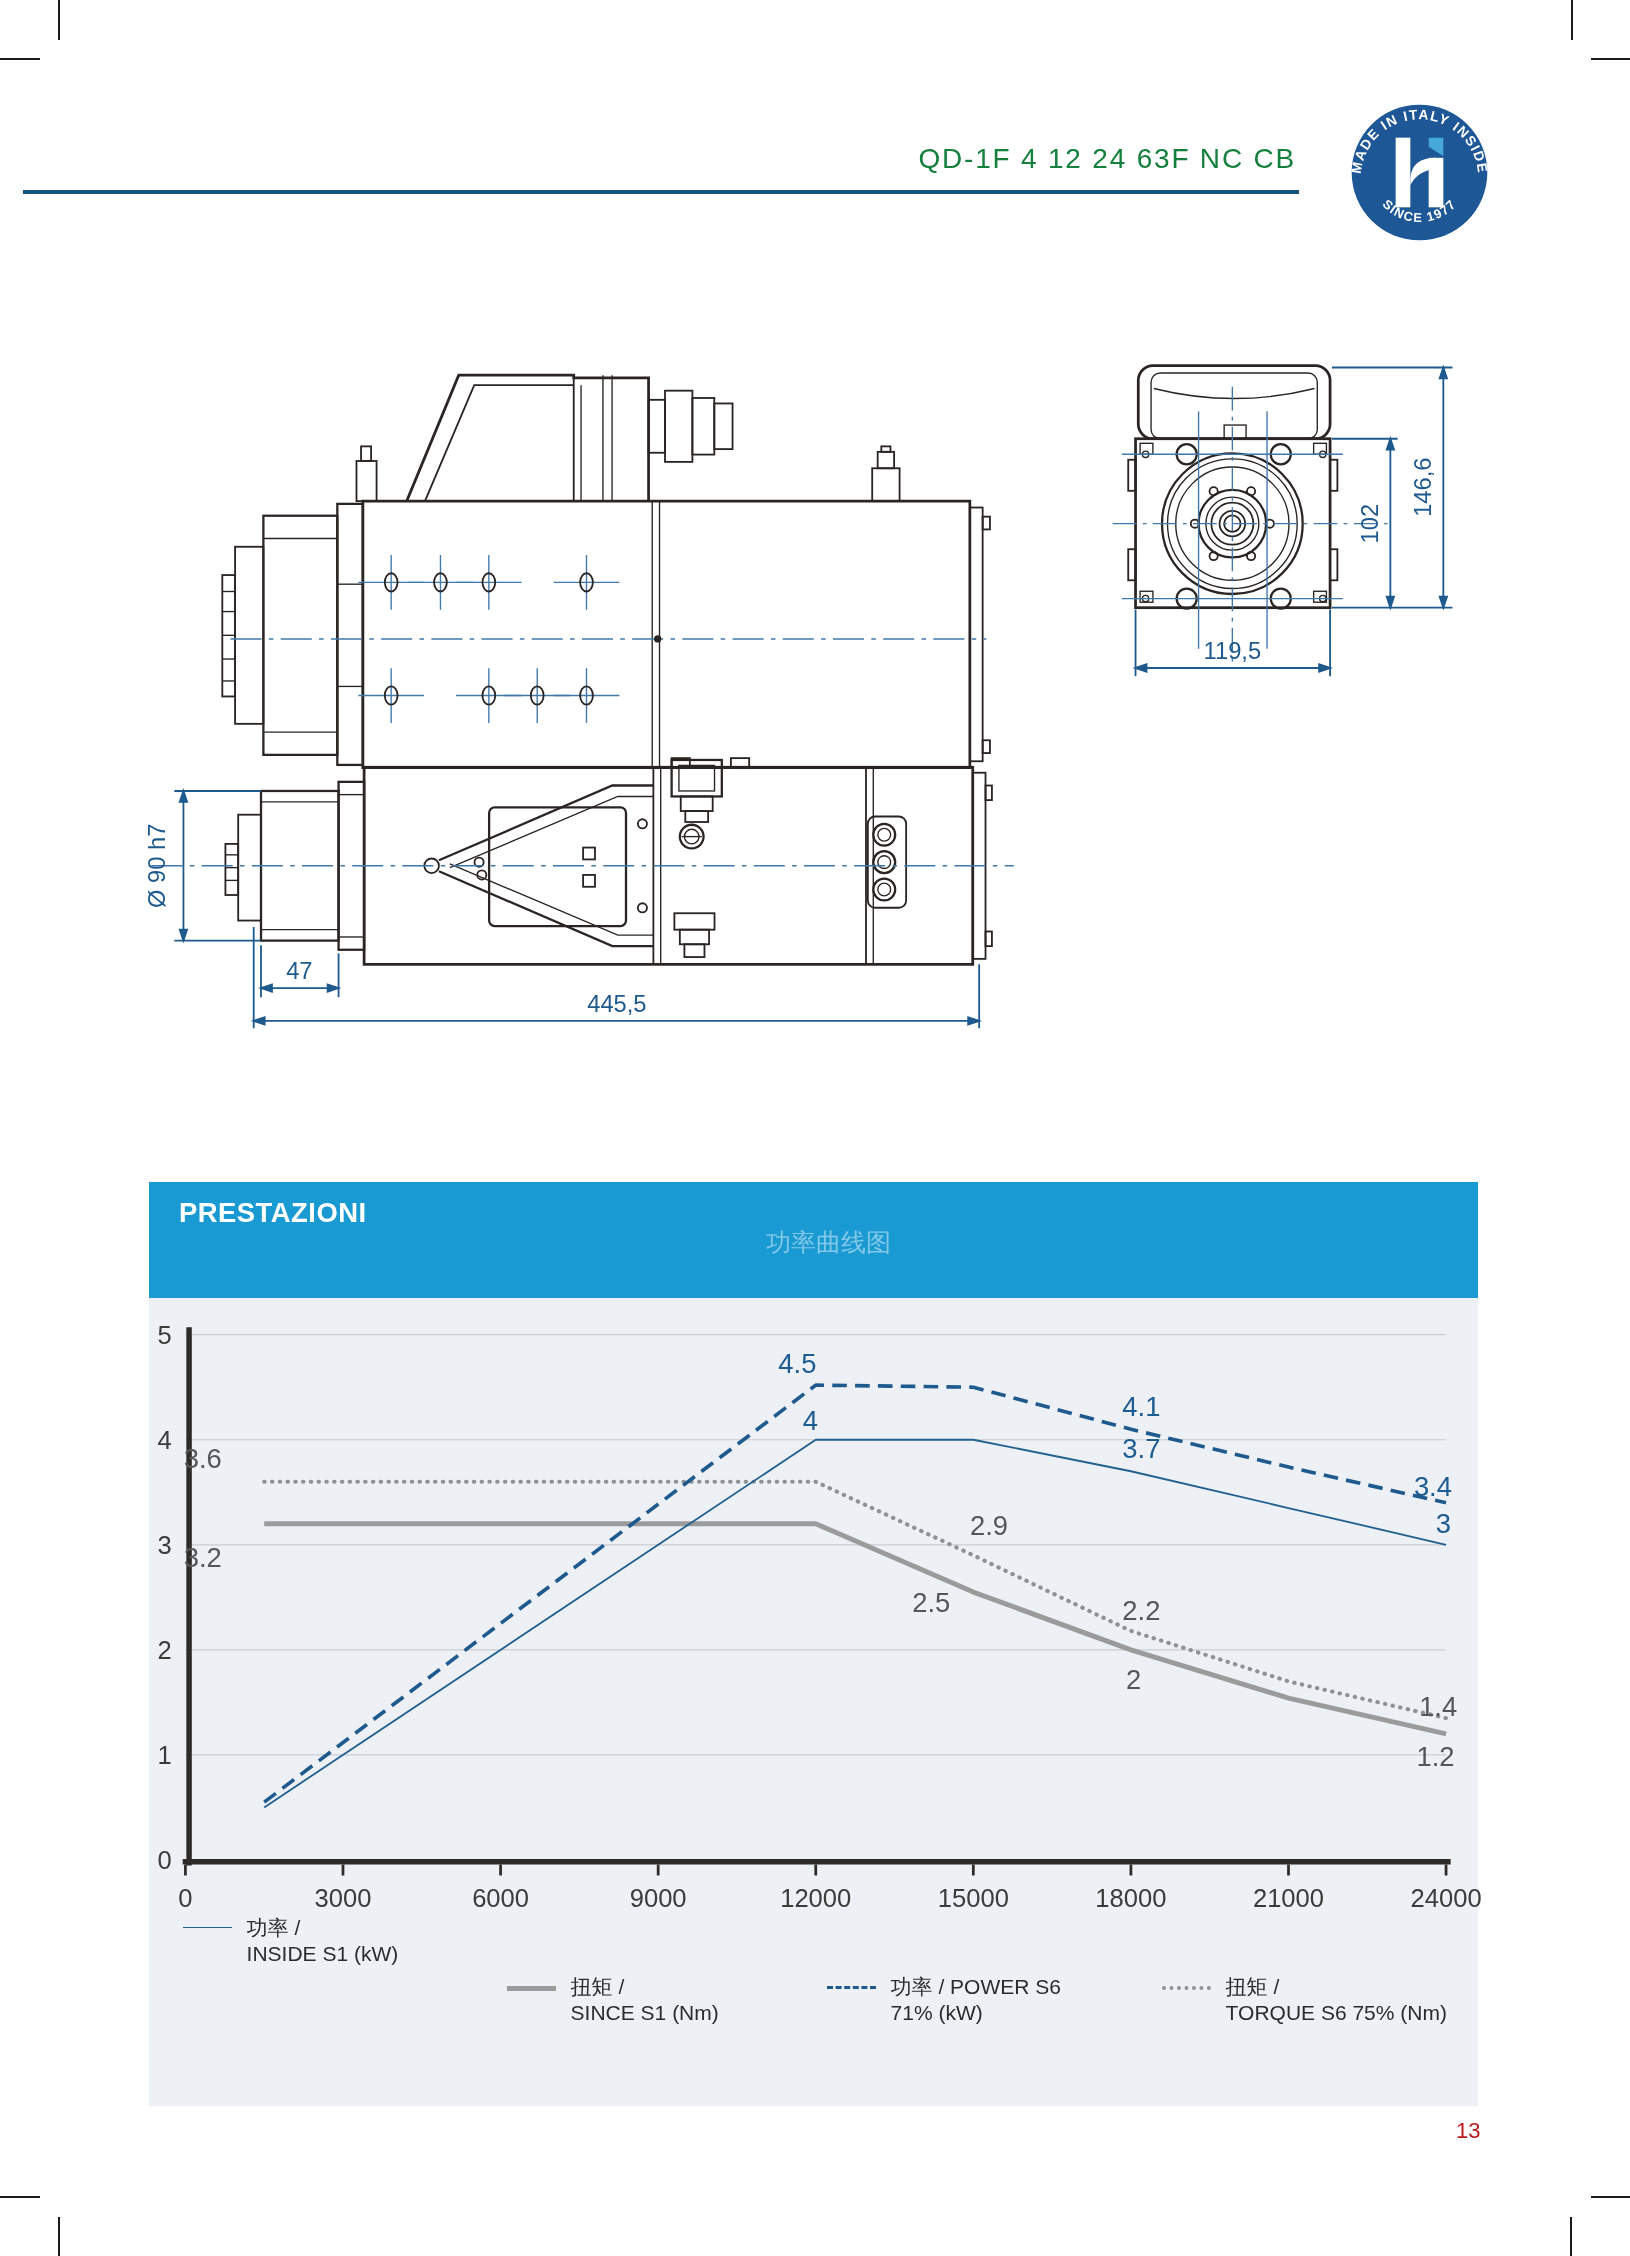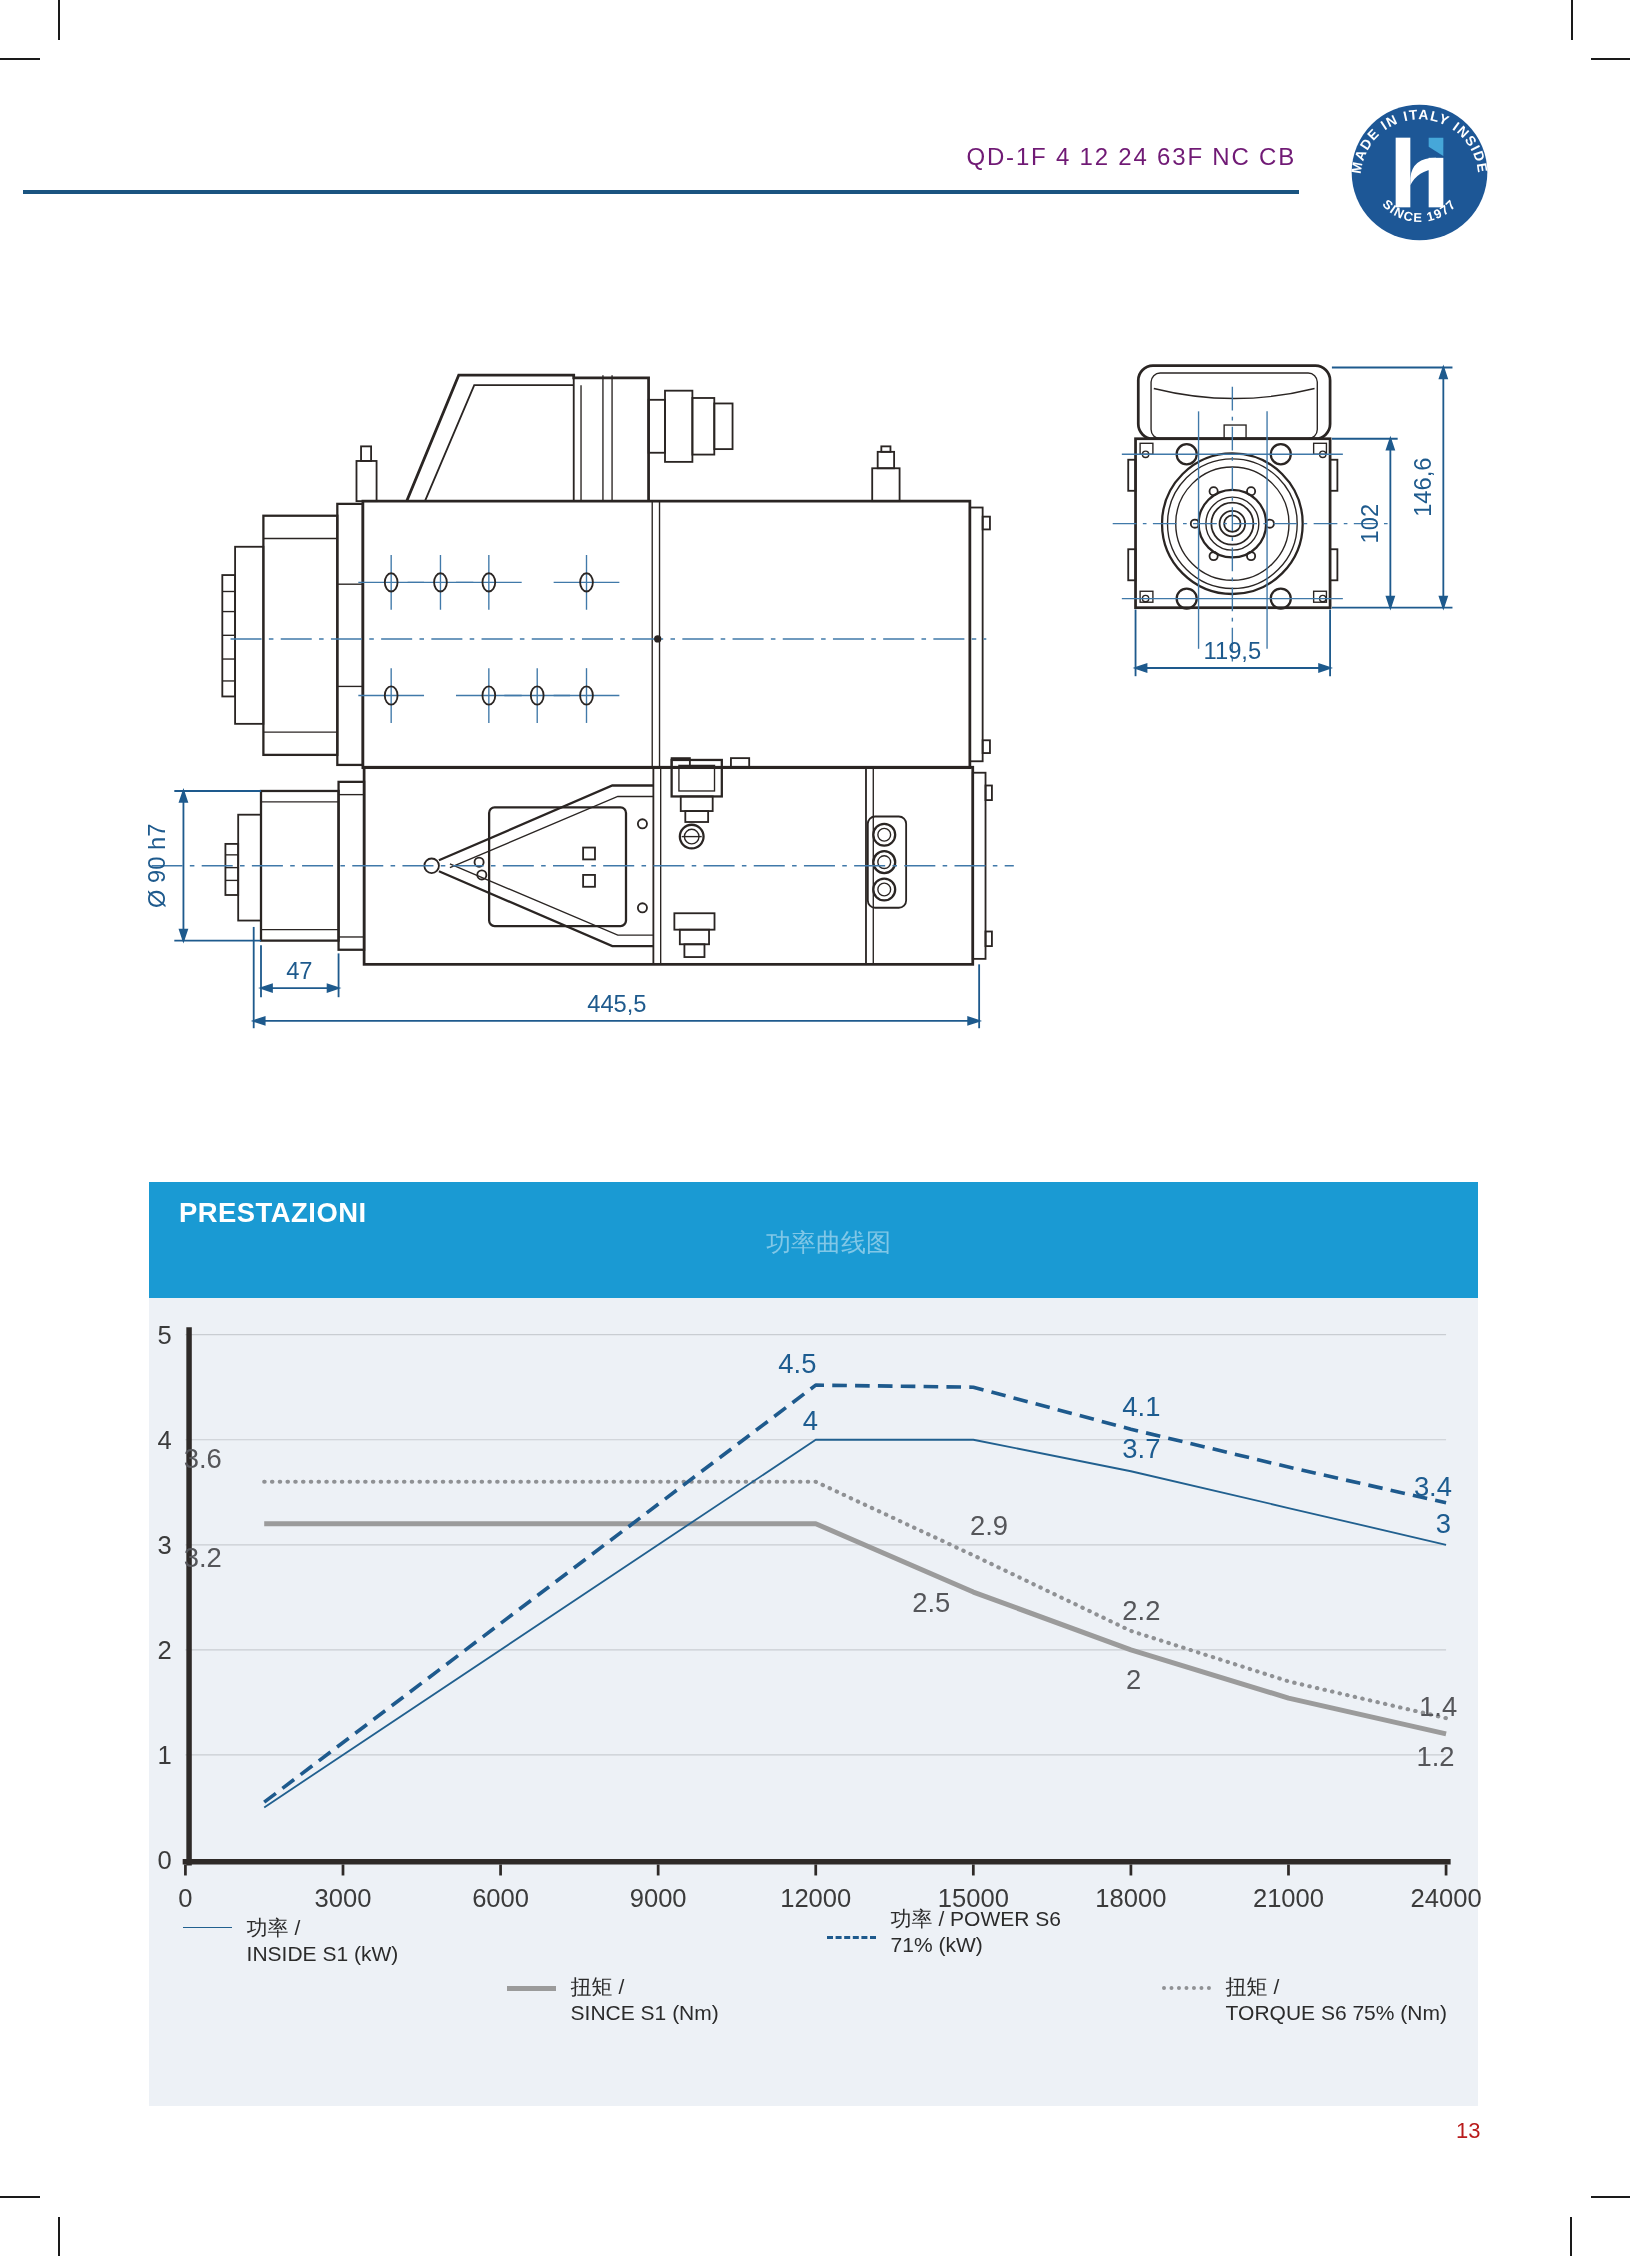--- a/index.html
+++ b/index.html
@@ -1,21 +1,21 @@
 <!DOCTYPE html>
 <html style="font-size:14.6px"><head>
 <meta charset="utf-8">
 <style>
   html,body{margin:0;padding:0;background:#777;}
   #page{position:relative;width:1631px;height:2257px;background:#ffffff;overflow:hidden;
         font-family:"Liberation Sans",sans-serif;}
   .abs{position:absolute;}
   .crop{position:absolute;background:#1a1a1a;}
-  #product-code{position:absolute;top:143px;right:335px;font-size:24px;letter-spacing:1.8px;
-        color:#701a75;white-space:nowrap;}
+  #product-code{position:absolute;top:143px;right:335px;font-size:28px;letter-spacing:1.8px;
+        color:#15803d;white-space:nowrap;}
   #header-rule{position:absolute;left:23px;top:190px;width:1276px;height:3.7px;background:#1a5480;}
   #perf-panel{position:absolute;left:149px;top:1182px;width:1329px;height:924px;background:#edf1f6;}
   #perf-band{position:absolute;left:0;top:0;width:100%;height:116px;background:#1a9ad3;box-sizing:border-box;
         padding:14.6px 0 0 30px;}
   #perf-title{font-size:27.4px;font-weight:bold;color:#ffffff;letter-spacing:0.5px;line-height:31px;}
   #perf-subtitle{font-size:25px;color:rgba(255,255,255,0.45);line-height:29px;text-align:center;}
   .legend-item{position:absolute;display:flex;align-items:flex-start;}
   .legend-text{font-size:21px;line-height:25.6px;color:#2b2b2b;}
   .swatch{width:49px;margin-right:14.6px;margin-top:12px;border:none;}
   .swatch.thin-blue{border-top:1.8px solid #21608f;}
@@ -348,21 +348,21 @@
       <div>INSIDE S1 (kW)</div>
     </div>
   </div>
   <div class="legend-item" style="left:507px;top:1974px;">
     <div class="swatch thick-gray"></div>
     <div class="legend-text">
       <div>扭矩 /</div>
       <div>SINCE S1 (Nm)</div>
     </div>
   </div>
-  <div class="legend-item" style="left:827px;top:1906px;align-items:center;">
+  <div class="legend-item" style="left:827px;top:1974px;">
     <div class="swatch dashed-blue"></div>
     <div class="legend-text">
       <div>功率 / POWER S6</div>
       <div>71% (kW)</div>
     </div>
   </div>
   <div class="legend-item" style="left:1162px;top:1974px;">
     <div class="swatch dotted-gray"></div>
     <div class="legend-text">
       <div>扭矩 /</div>

